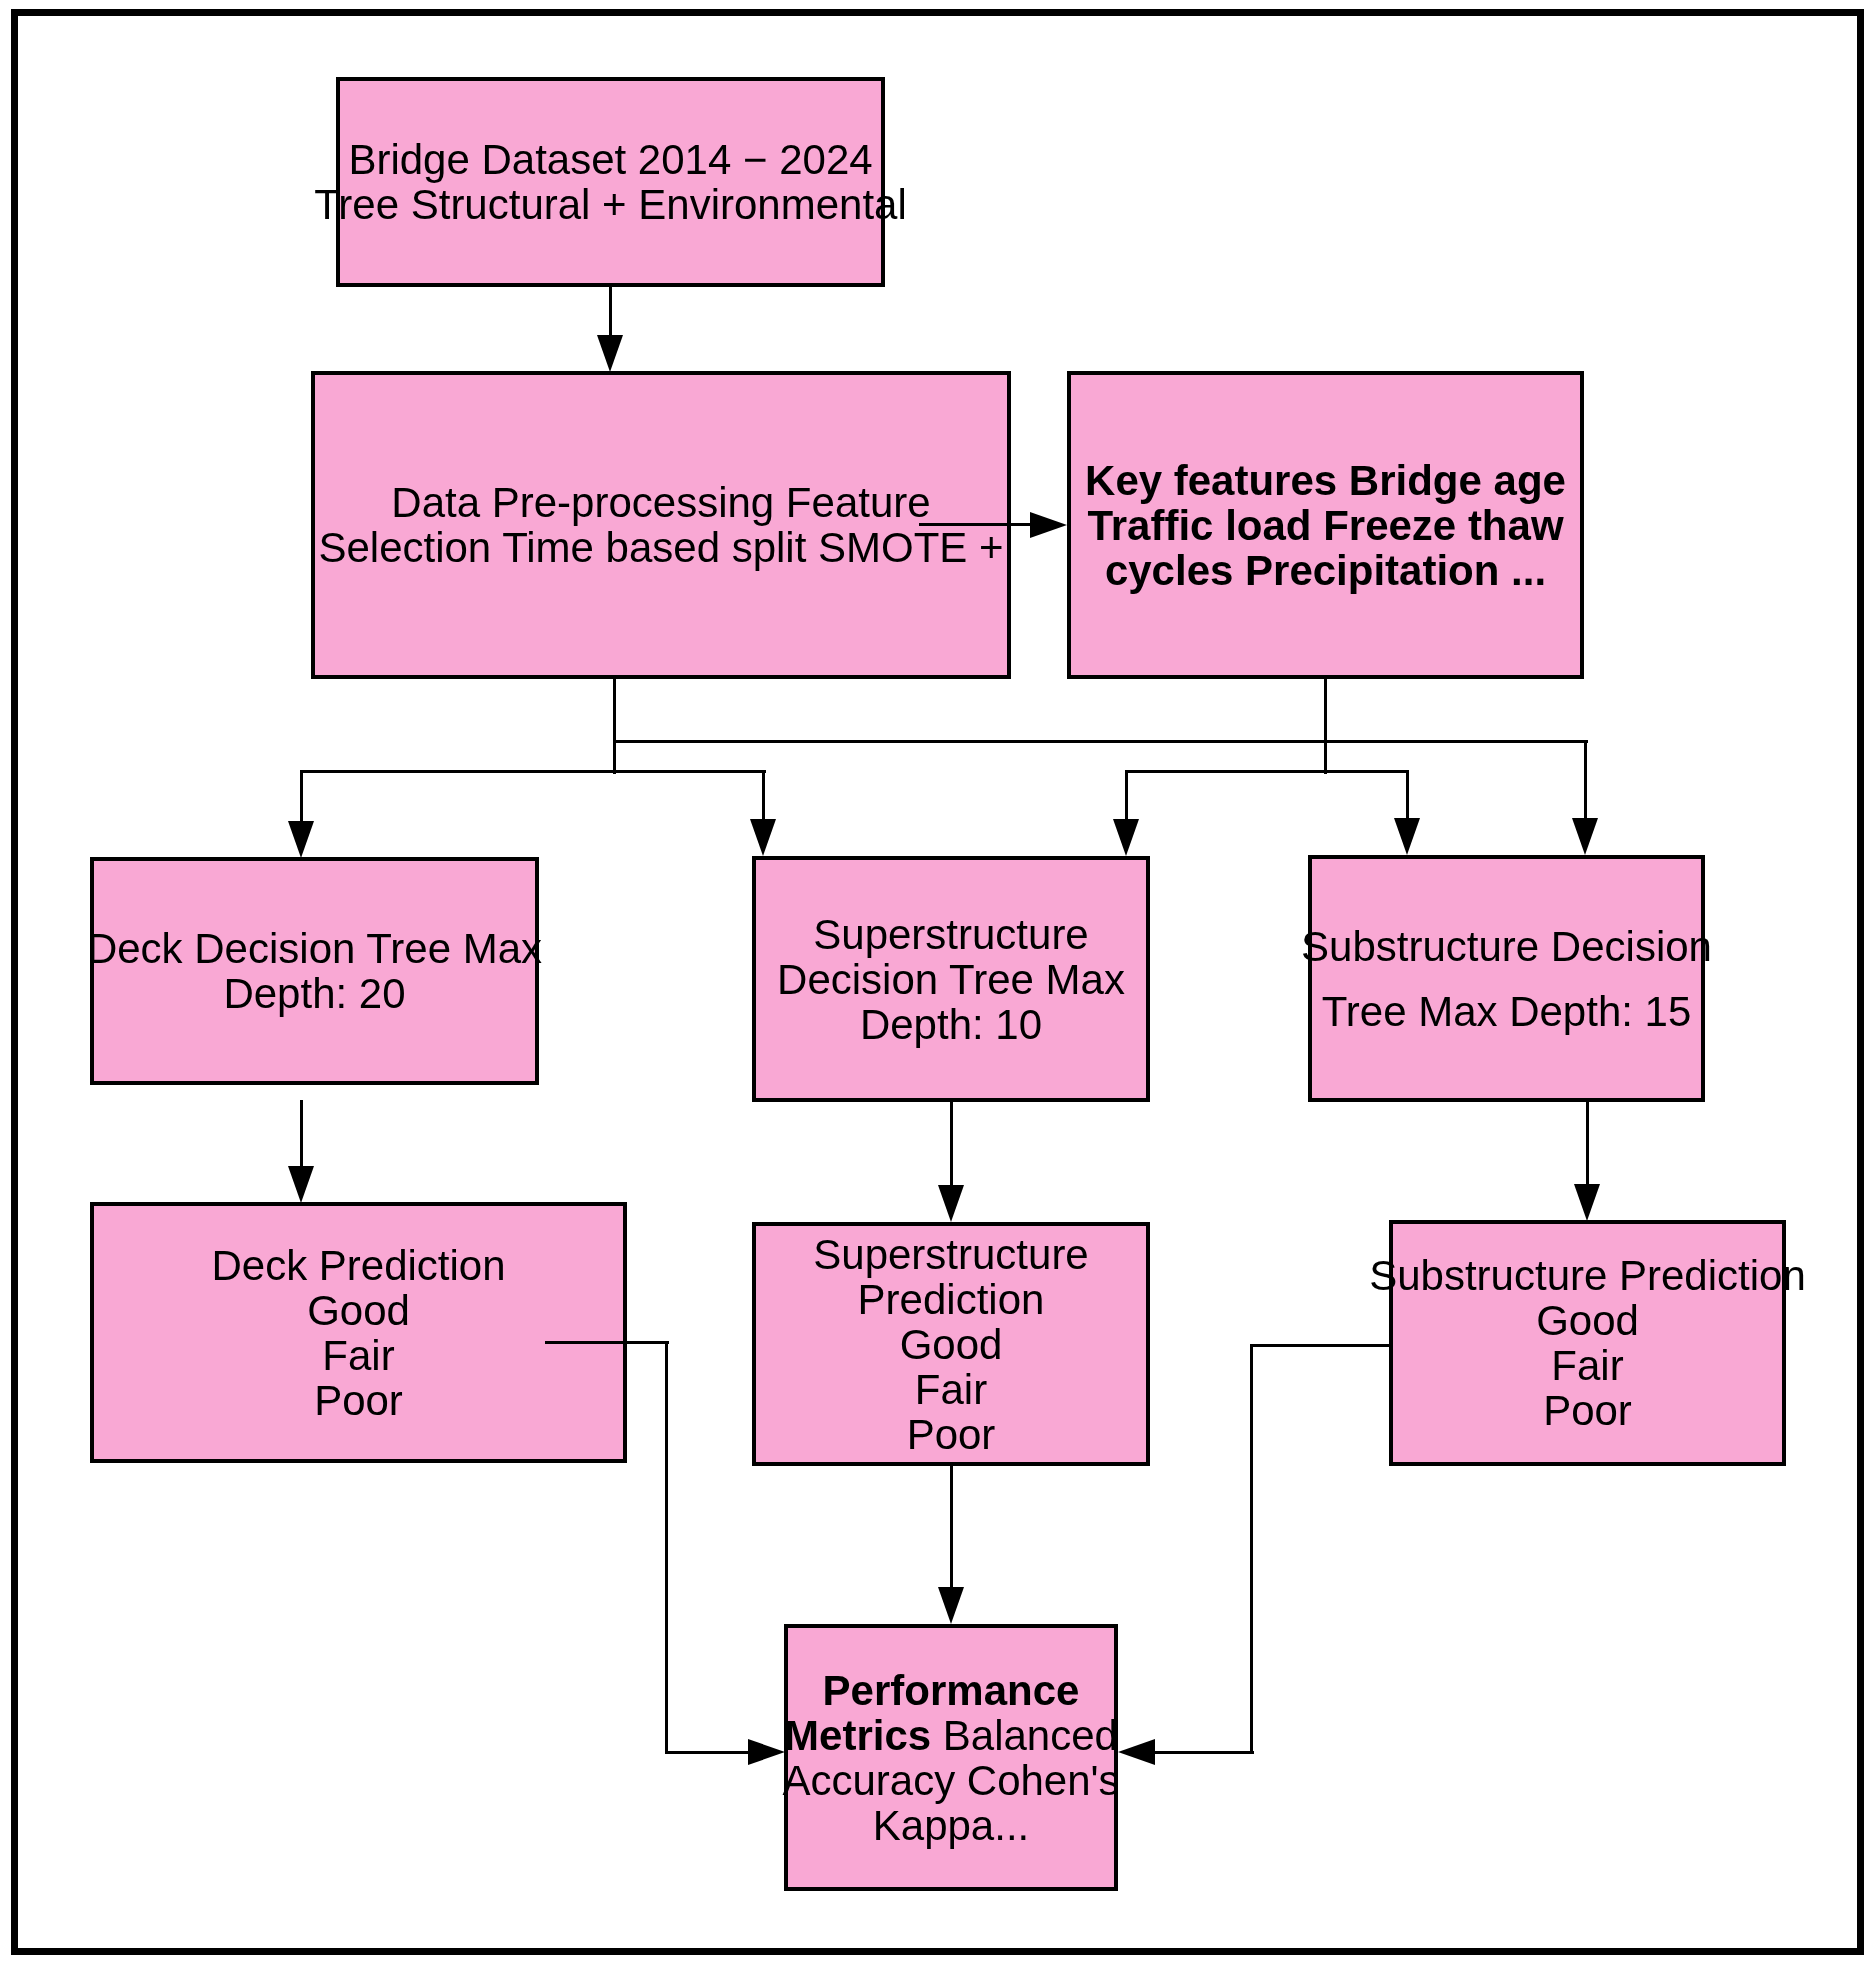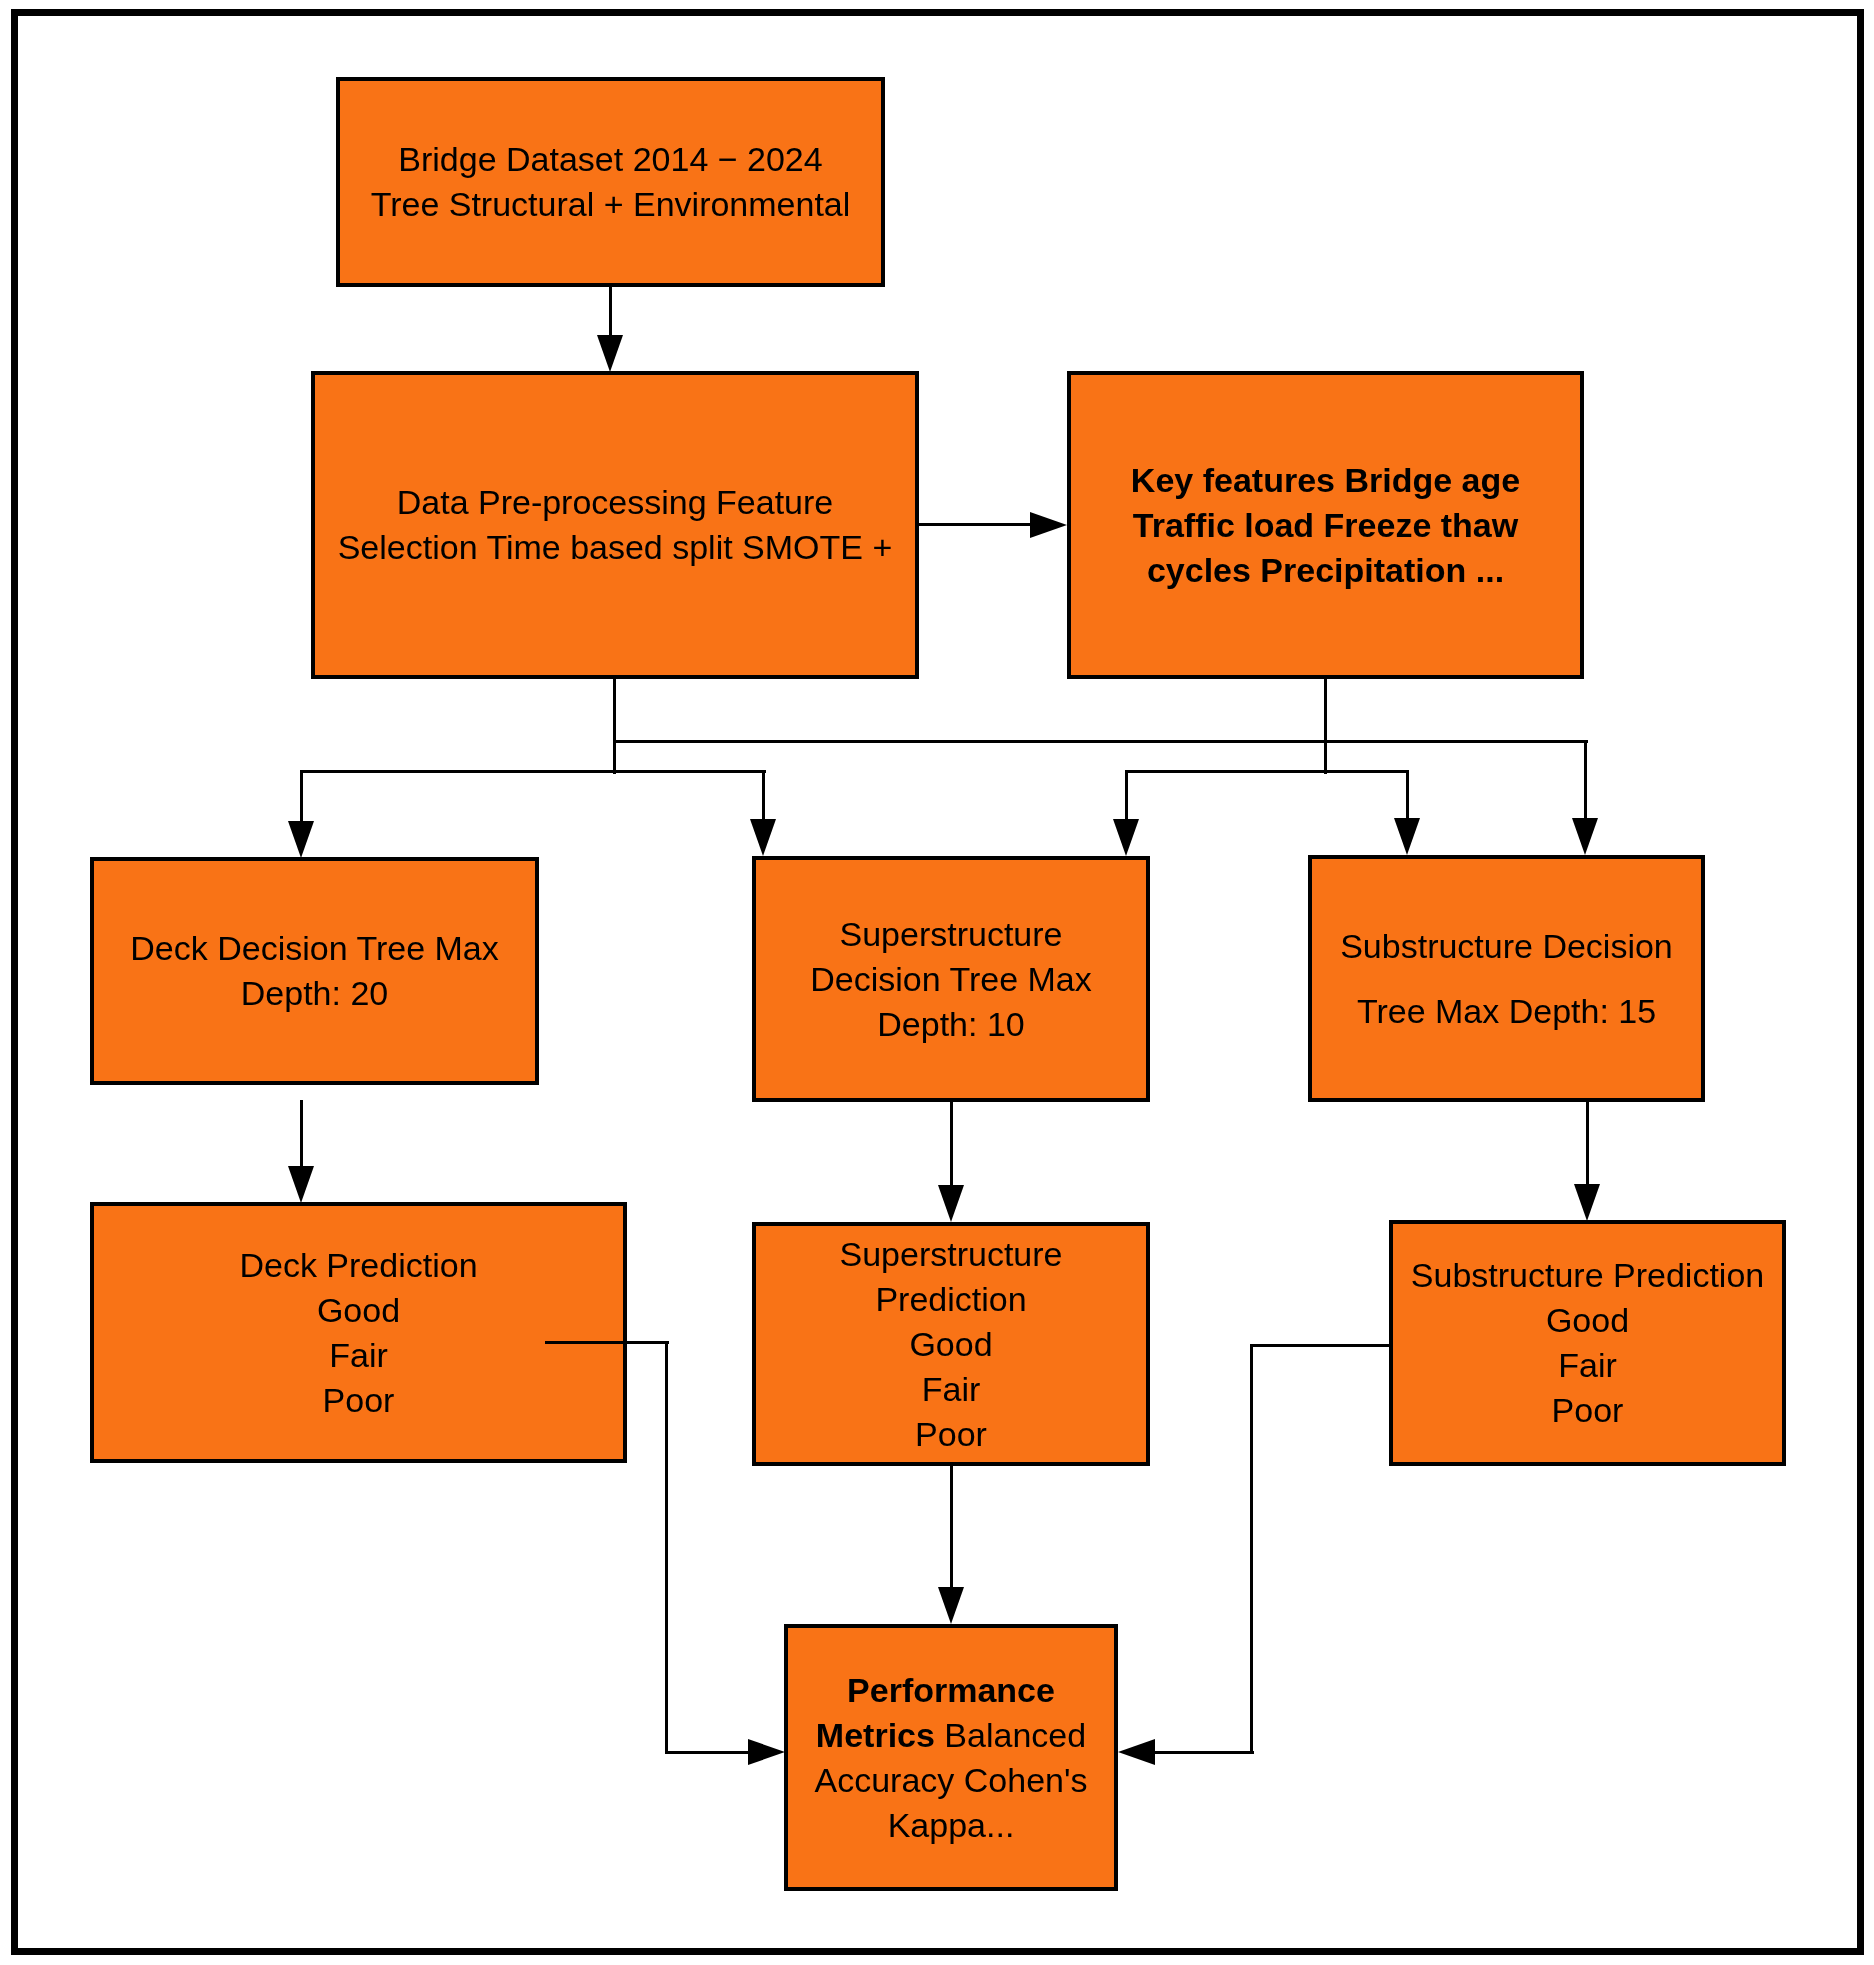--- a/index.html
+++ b/index.html
@@ -14,42 +14,42 @@
   .frame{
     position:absolute;
     left:10.7px;top:9.3px;width:1853px;height:1946px;
     border:7.3px solid var(--line,#000000);
     box-sizing:border-box;
   }
   .node{
     position:absolute;
     border:4px solid var(--line,#000000);
     box-sizing:border-box;
-    background:#f97316;
+    background:#f9a8d4;
     display:flex;
     flex-direction:column;
     align-items:center;
     justify-content:center;
     text-align:center;
-    font-size:34px;
+    font-size:42px;
     line-height:45px;
   }
   .node .ln{white-space:nowrap;}
   .b{font-weight:bold;}
   .hline,.vline{position:absolute;background:var(--line,#000000);}
   .hline{height:3.3px;}
   .vline{width:3.3px;}
   .arr{position:absolute;width:0;height:0;}
   .arr.down{border-left:13.3px solid transparent;border-right:13.3px solid transparent;border-top:37px solid var(--line,#000000);}
   .arr.right{border-top:13.3px solid transparent;border-bottom:13.3px solid transparent;border-left:37px solid var(--line,#000000);}
   .arr.left{border-top:13.3px solid transparent;border-bottom:13.3px solid transparent;border-right:37px solid var(--line,#000000);}
 
   
   #box-dataset      {left:336px;  top:77px;  width:549px; height:210px;}
-  #box-preprocess   {left:311px;  top:371px;  width:608px; height:308px;}
+  #box-preprocess   {left:311px;  top:371px;  width:700px; height:308px;}
   #box-keyfeatures  {left:1067px; top:371px;  width:517px; height:308px;}
   #box-decktree     {left:90px;  top:857px; width:449px; height:228px;}
   #box-supertree    {left:752px; top:856px; width:398px; height:246px;}
   #box-subtree      {left:1308px; top:855px; width:397px; height:247px;gap:20px;}
   #box-deckpred     {left:90px;  top:1202px; width:537px; height:261px;}
   #box-superpred    {left:752px; top:1222px; width:398px; height:244px;}
   #box-subpred      {left:1389px; top:1220px; width:397px; height:246px;}
   #box-performance  {left:784px; top:1624px; width:334px; height:267px;}
 </style>
 </head>

